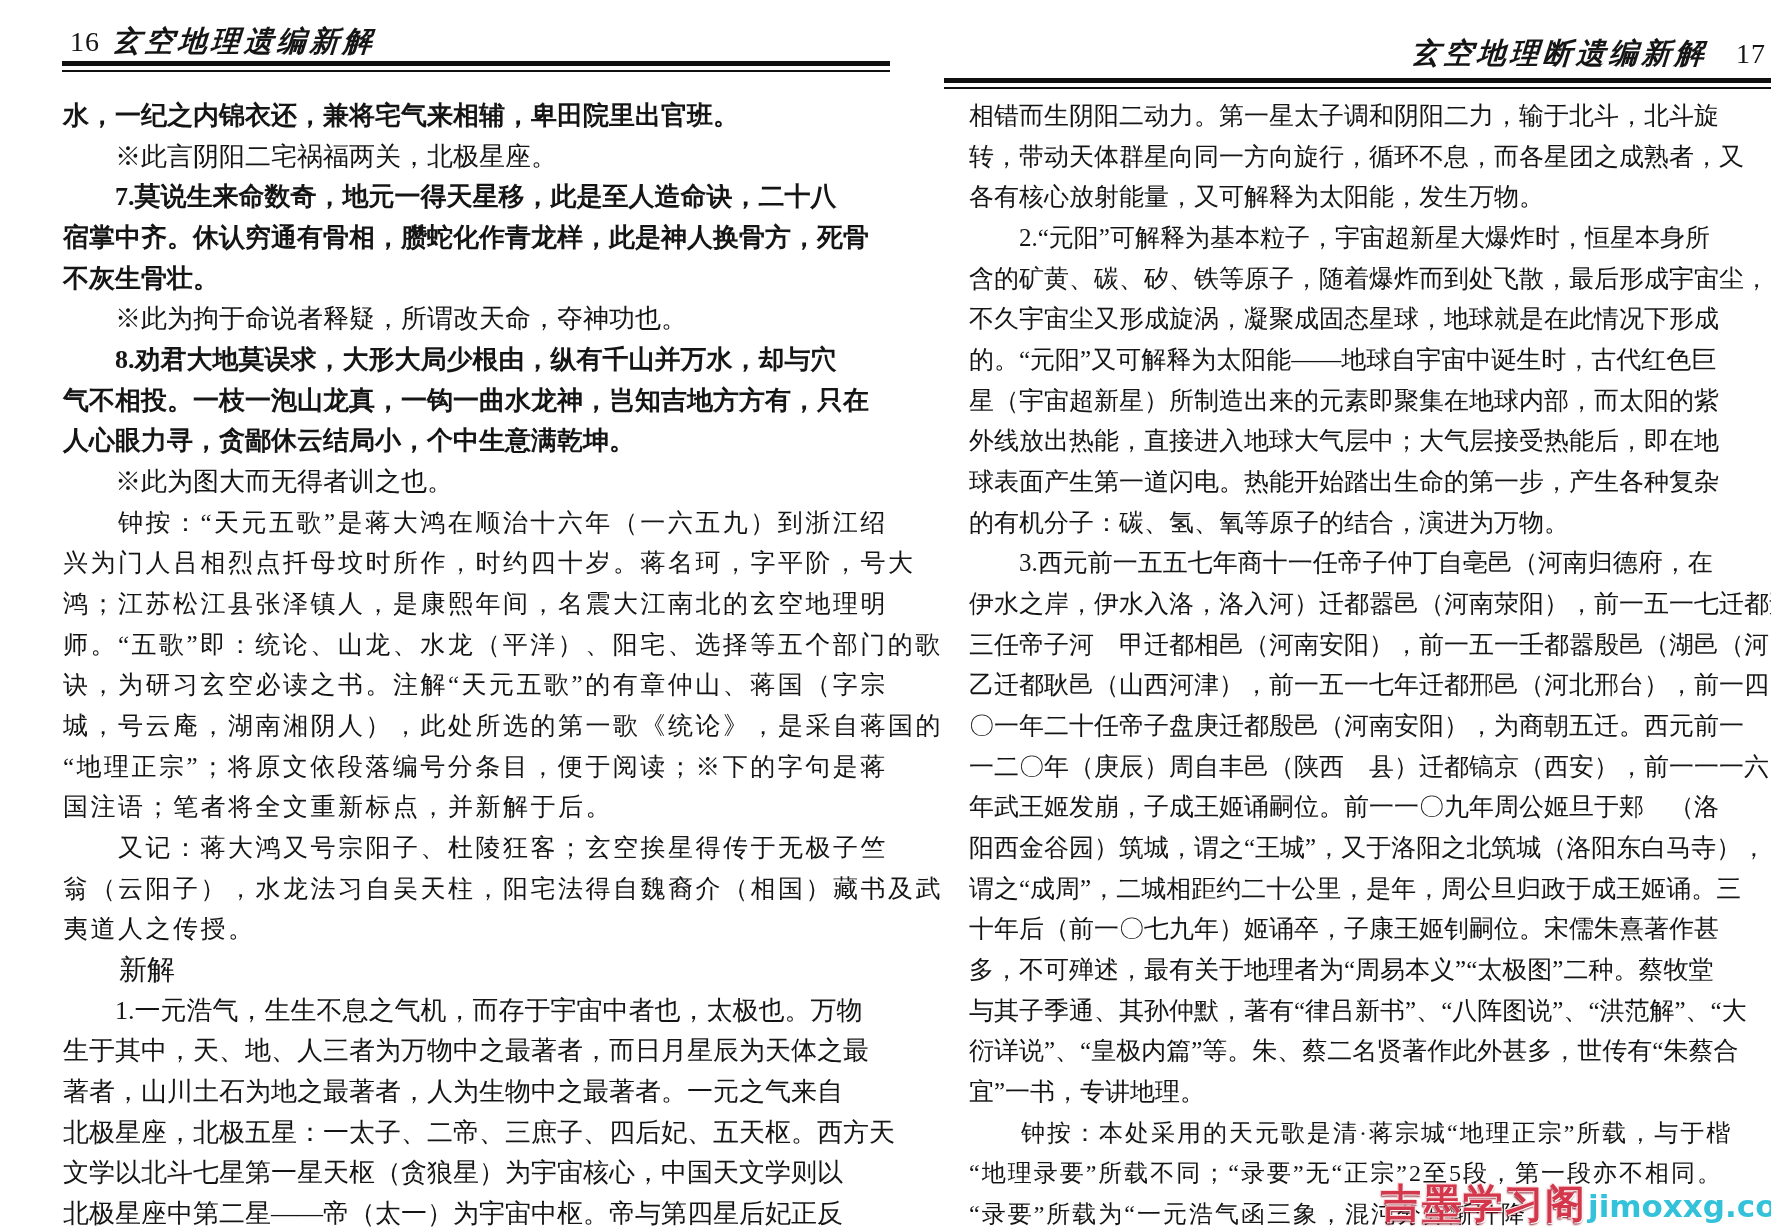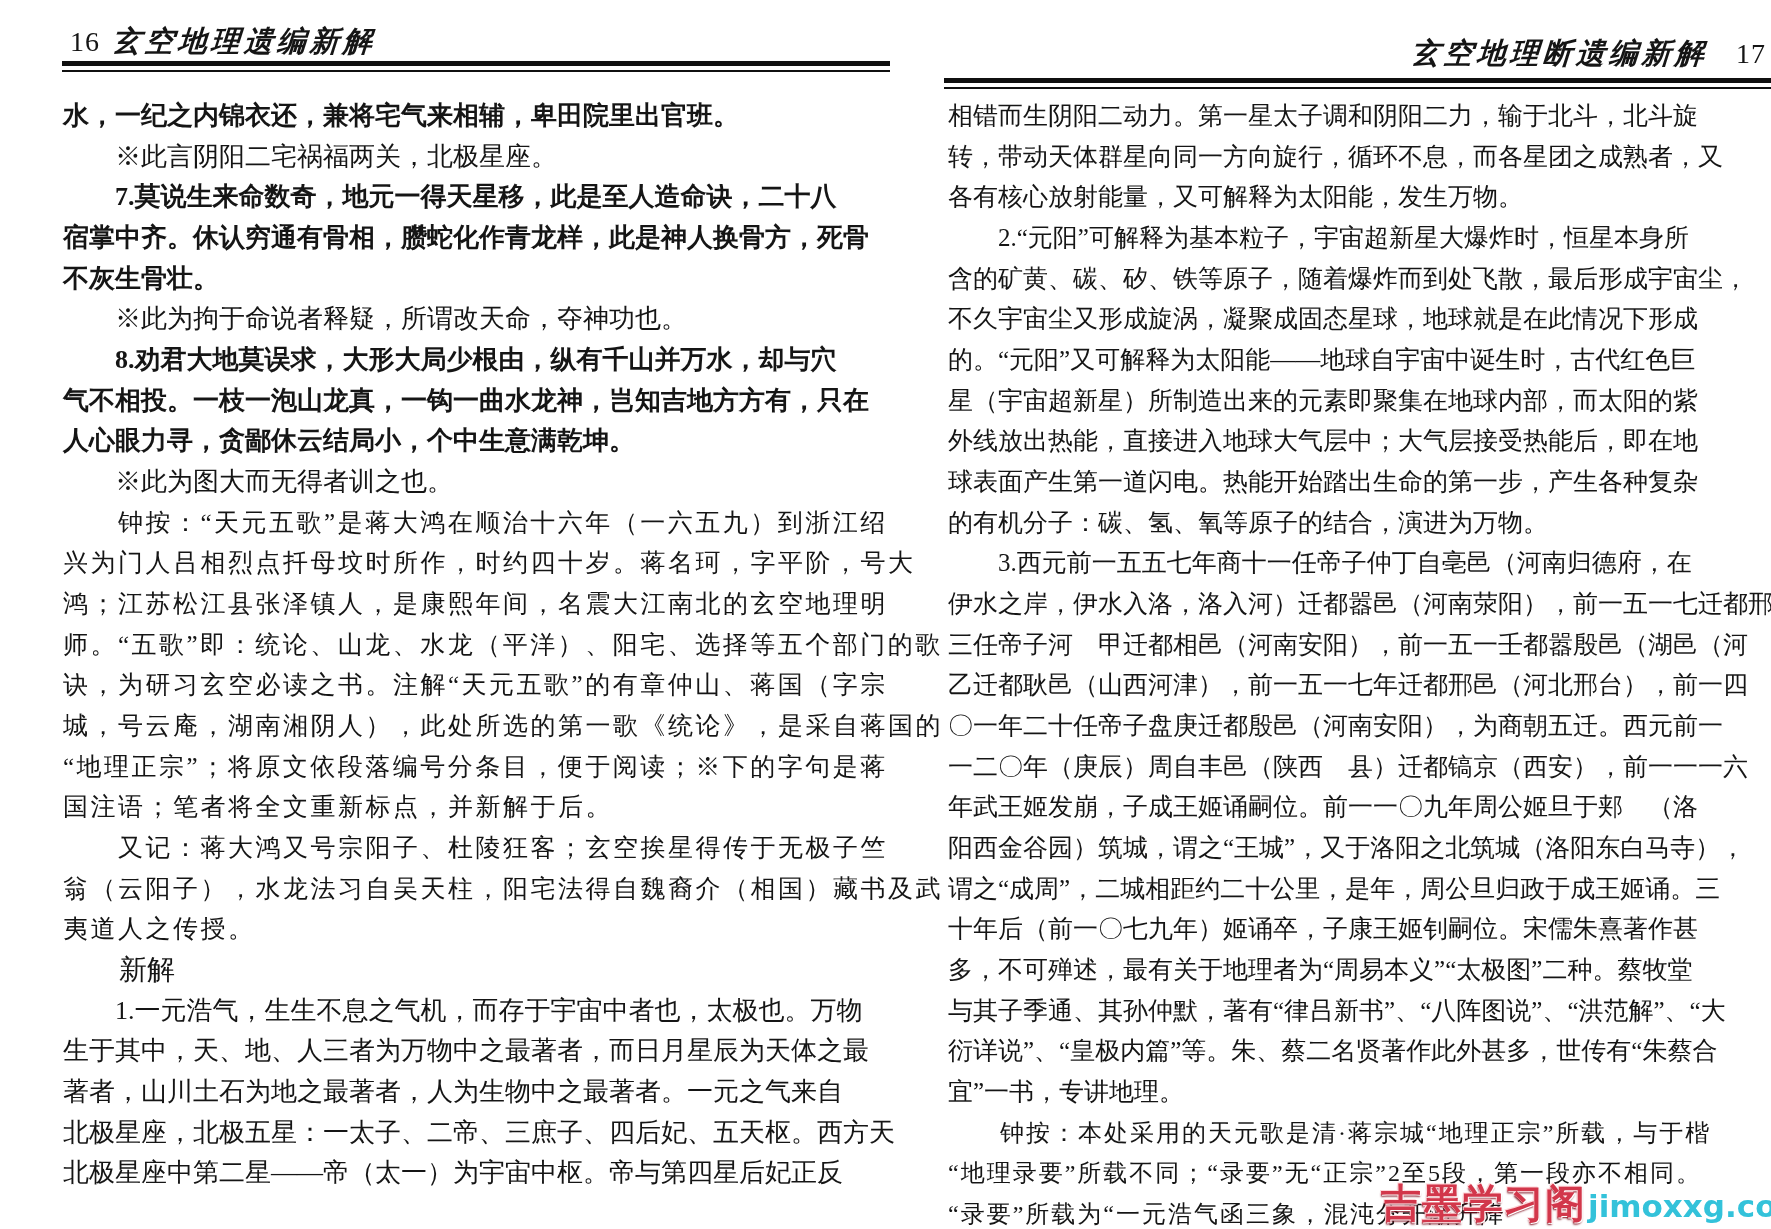--- a/index.html
+++ b/index.html
@@ -39,21 +39,21 @@
   
   .text-col { position:absolute; top:96px; }
   .col-left  { left:63px;  width:812px; }
   .col-right { left:948px; width:820px; }
   .line {
     height:40.68px; line-height:40.68px;
     white-space:nowrap;
     font-size:26px;
     letter-spacing:0px;
   }
-  .col-right .line { font-size:25px; }
+  .col-right .line { font-size:25px;margin-left:21px; }
   .line.v { font-weight:bold; }                       
   .line.k { font-size:25px; letter-spacing:2.5px;font-family:Liberation Serif, serif; }   
   .col-right .line.k { font-size:24px; letter-spacing:2px; }
   .line.h {                                            
     font-weight:normal; font-size:28px;
     font-family:"Liberation Sans","DejaVu Sans",sans-serif;
   }
 
   
   .watermark {
@@ -108,20 +108,21 @@
     <div class="line k">“地理正宗”；将原文依段落编号分条目，便于阅读；※下的字句是蒋</div>
     <div class="line k">国注语；笔者将全文重新标点，并新解于后。</div>
     <div class="line k">　　又记：蒋大鸿又号宗阳子、杜陵狂客；玄空挨星得传于无极子竺</div>
     <div class="line k">翁（云阳子），水龙法习自吴天柱，阳宅法得自魏裔介（相国）藏书及武</div>
     <div class="line k">夷道人之传授。</div>
     <div class="line h">　　新解</div>
     <div class="line ">　　1.一元浩气，生生不息之气机，而存于宇宙中者也，太极也。万物</div>
     <div class="line ">生于其中，天、地、人三者为万物中之最著者，而日月星辰为天体之最</div>
     <div class="line ">著者，山川土石为地之最著者，人为生物中之最著者。一元之气来自</div>
     <div class="line ">北极星座，北极五星：一太子、二帝、三庶子、四后妃、五天枢。西方天</div>
+    <div class="line ">文学以北斗七星第一星天枢（贪狼星）为宇宙核心，中国天文学则以</div>
     <div class="line ">北极星座中第二星——帝（太一）为宇宙中枢。帝与第四星后妃正反</div>
   </div>
 <div class="text-col col-right" id="col-right">
     <div class="line ">相错而生阴阳二动力。第一星太子调和阴阳二力，输于北斗，北斗旋</div>
     <div class="line ">转，带动天体群星向同一方向旋行，循环不息，而各星团之成熟者，又</div>
     <div class="line ">各有核心放射能量，又可解释为太阳能，发生万物。</div>
     <div class="line ">　　2.“元阳”可解释为基本粒子，宇宙超新星大爆炸时，恒星本身所</div>
     <div class="line ">含的矿黄、碳、矽、铁等原子，随着爆炸而到处飞散，最后形成宇宙尘，</div>
     <div class="line ">不久宇宙尘又形成旋涡，凝聚成固态星球，地球就是在此情况下形成</div>
     <div class="line ">的。“元阳”又可解释为太阳能——地球自宇宙中诞生时，古代红色巨</div>

